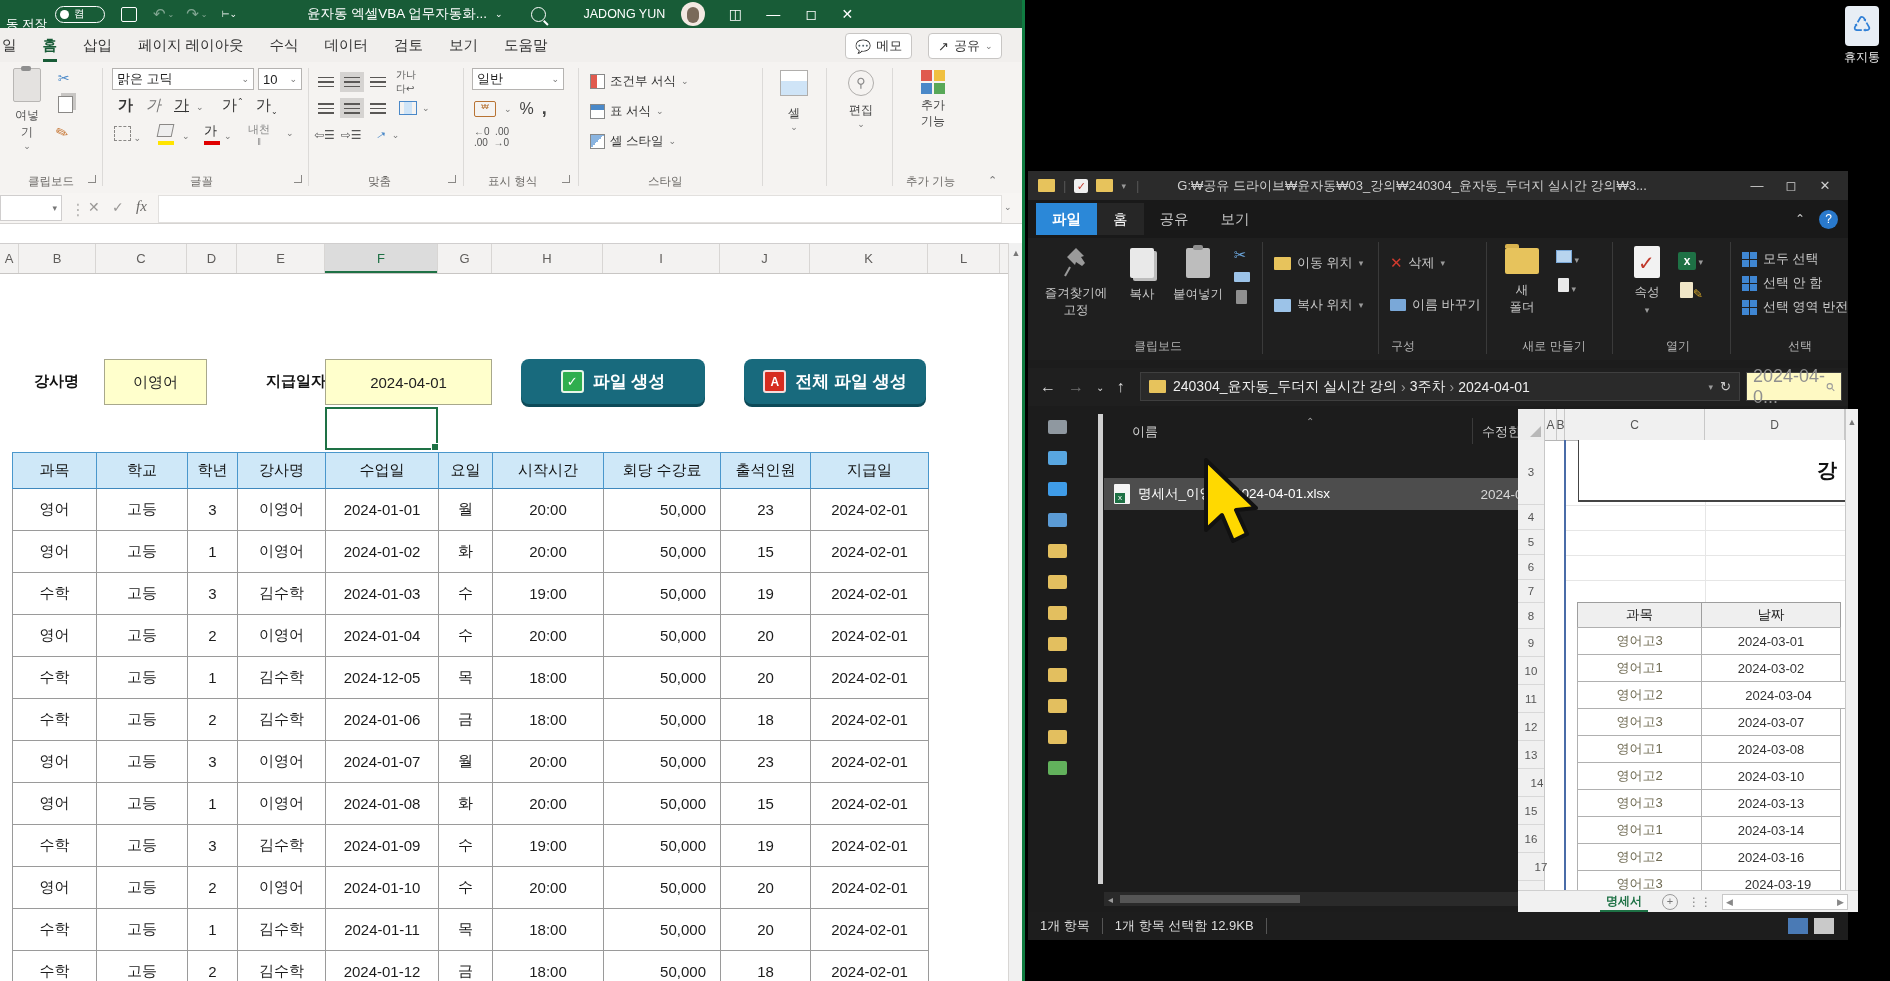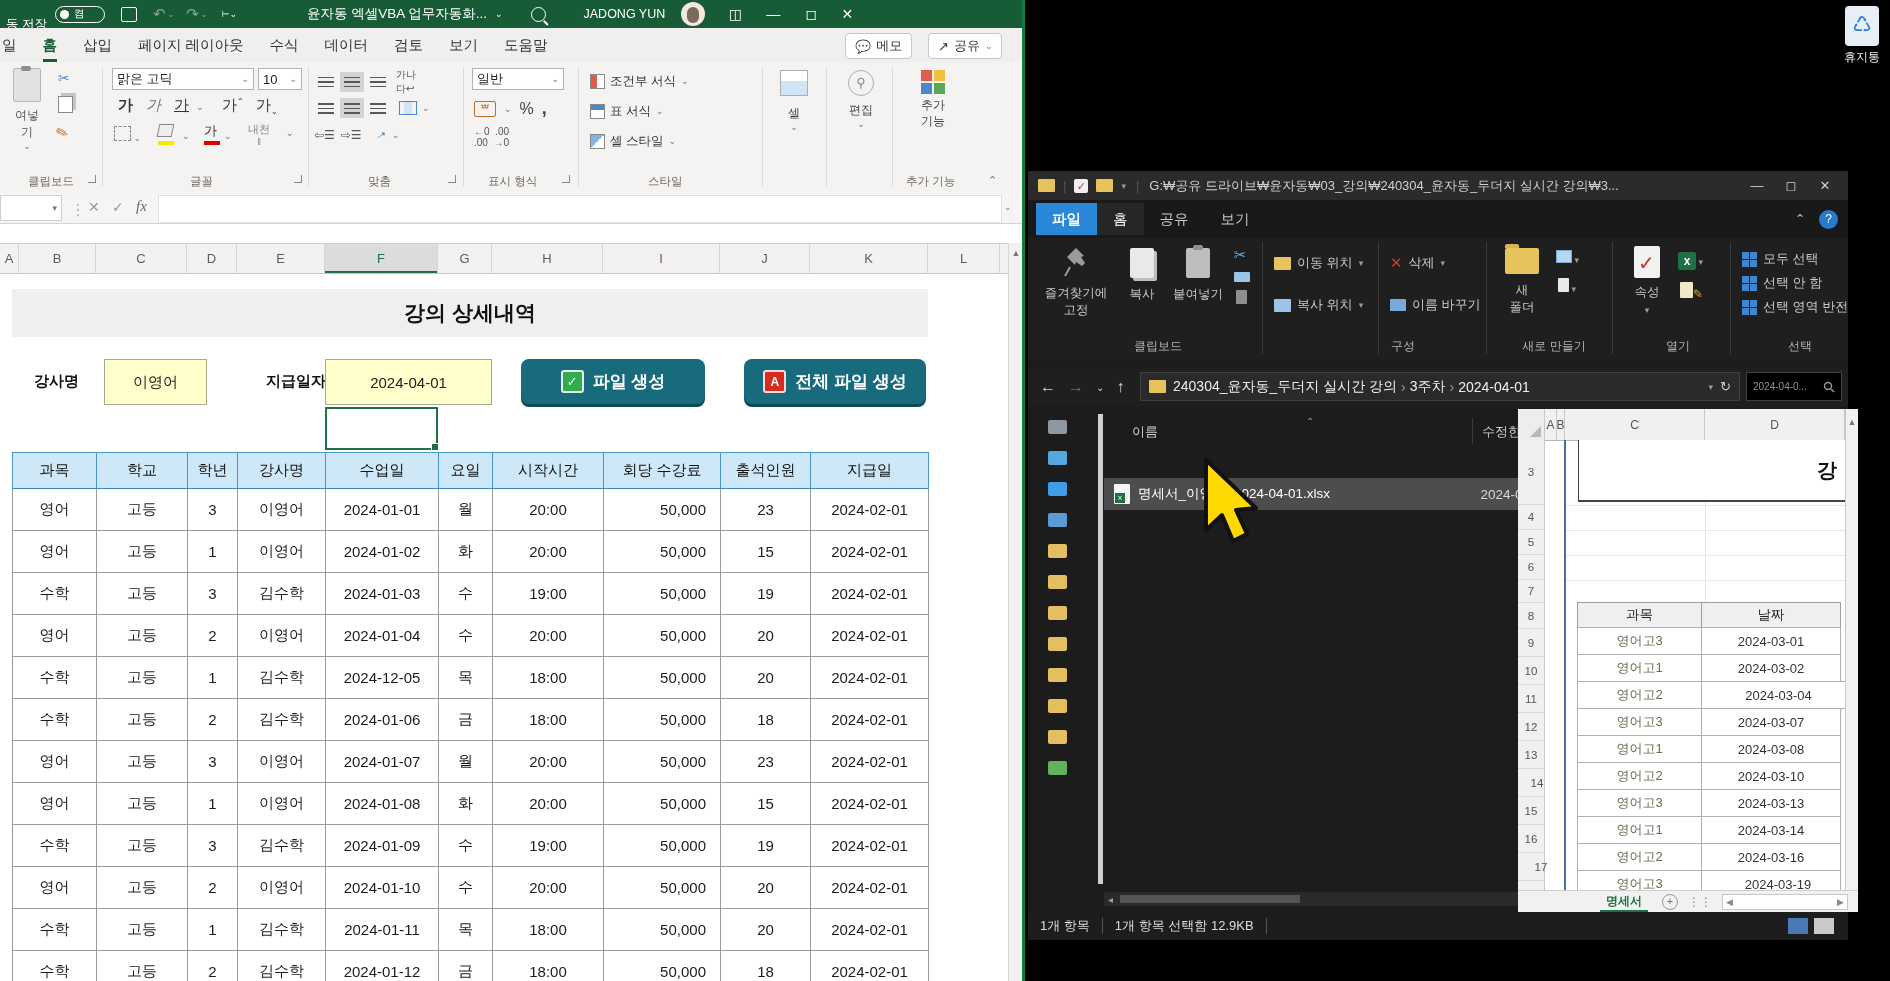--- a/index.html
+++ b/index.html
@@ -87,21 +87,21 @@
   .xlico{width:18px;height:18px;background:#1e7145;border-radius:2px;color:#fff;font-size:12px;font-weight:bold;display:inline-flex;align-items:center;justify-content:center;}
   .selgrid{width:15px;height:15px;display:inline-grid;grid-template-columns:7px 7px;gap:1px;}
   .selgrid span{background:#3f86d2;}
   .smallrow{position:absolute;display:flex;align-items:center;gap:6px;white-space:nowrap;color:#c9c9c9;}
   .redx{color:#d23b2e;font-weight:bold;font-size:15px;}
   #fx-addr{left:0;top:197px;width:820px;height:38px;background:#1f1f1f;}
   .navic{color:#d8d8d8;font-size:16px;margin-right:12px;}
   .navic.dim2{color:#6f6f6f;}
   .addrfield{left:112px;top:4px;width:600px;height:29px;background:#2a2a2a;border:1px solid #3f3f3f;display:flex;align-items:center;padding:0 8px;box-sizing:border-box;color:#eee;font-size:14px;gap:7px;}
   .crumbsep{color:#9a9a9a;margin:0 4px;}
-  .searchbox{left:718px;top:4px;width:96px;height:29px;background:#000000;border:1px solid #3f3f3f;display:flex;align-items:center;justify-content:space-between;padding:0 6px;box-sizing:border-box;color:#8f8f8f;font-size:10px;}
+  .searchbox{left:718px;top:4px;width:96px;height:29px;background:#fef9c3;border:1px solid #3f3f3f;display:flex;align-items:center;justify-content:space-between;padding:0 6px;box-sizing:border-box;color:#8f8f8f;font-size:18px;}
   #fx-list-heads{left:76px;top:243px;width:744px;height:36px;color:#cfcfcf;font-size:13px;}
   .fileheader-sep{position:absolute;width:1px;height:26px;background:#3a3a3a;top:4px;}
   .filerow{left:76px;top:307px;width:442px;height:32px;background:#4d4d4d;display:flex;align-items:center;color:#fff;font-size:13.5px;gap:8px;padding-left:10px;box-sizing:border-box;}
   .xlfile{width:16px;height:20px;background:#f5f5f5;border-radius:1px;position:relative;}
   .xlfile::after{content:"x";position:absolute;left:1px;bottom:1px;width:10px;height:10px;background:#1e7145;color:#fff;font-size:8px;line-height:10px;text-align:center;}
   #fx-sidebar{left:0;top:239px;width:70px;height:414px;}
   .sbico{position:absolute;left:20px;width:19px;height:14px;border-radius:2px;}
   .sb-scroll{position:absolute;left:70px;top:4px;width:5px;height:470px;background:#cfcfcf;}
   #fx-hscroll{left:76px;top:721px;width:442px;height:14px;background:#2a2a2a;display:flex;align-items:center;justify-content:space-between;color:#9a9a9a;font-size:10px;}
   .hthumb{position:absolute;left:16px;top:3px;width:180px;height:8px;background:#555;}
@@ -341,23 +341,20 @@
         <div class="colh" style="width: 111px;">H</div>
         <div class="colh" style="width: 117px;">I</div>
         <div class="colh" style="width: 90px;">J</div>
         <div class="colh" style="width: 118px;">K</div>
         <div class="colh" style="width: 72px;">L</div>
       </div>
     <div id="vscroll" class="abs">
       <div style="text-align:center;color:#777;font-size:9px;padding-top:5px;">▲</div>
     </div>
 
-    <div class="banner abs">
-        <span>강의 상세내역</span>
-      </div>
 
     <div class="abs fieldlabel" style="left:34px;top:372px;">강사명</div>
     <div class="yellowbox abs" style="left:104px;top:359px;width:103px;height:46px;">
         <span>이영어</span>
       </div>
     <div class="abs fieldlabel" style="left:266px;top:372px;">지급일자</div>
     <div class="yellowbox abs" style="left:325px;top:359px;width:167px;height:46px;">
         <span>2024-04-01</span>
       </div>
 
@@ -542,21 +539,21 @@
 
   <div id="fx" class="abs">
 
     <div id="fx-titlebar" class="abs flex">
       <span class="folder-sm qat-ic" style="margin-left:10px;"></span>
       <span style="color:#555;margin-right:8px;">|</span>
       <span class="qat-ic" style="width:14px;height:14px;background:#f0f0f0;border-radius:2px;color:#c0392b;font-size:11px;text-align:center;line-height:14px;">✓</span>
       <span class="folder-sm qat-ic"></span>
       <span style="color:#9a9a9a;font-size:9px;margin-right:10px;">▾</span>
       <span style="color:#555;margin-right:10px;">|</span>
-      <span style="white-space:nowrap;overflow:hidden;max-width:560px;">G:₩공유 드라이브₩윤자동₩03_강의₩240304_윤자동_두더지 실시간 강의₩3...</span>
+      <span style="white-space:nowrap;overflow:hidden;max-width:560px;margin-left:28px;">G:₩공유 드라이브₩윤자동₩03_강의₩240304_윤자동_두더지 실시간 강의₩3...</span>
       <span class="fx-winbtn" style="margin-left:auto;">—</span>
       <span class="fx-winbtn">◻</span>
       <span class="fx-winbtn" style="margin-right:6px;">✕</span>
     </div>
 
     <div id="fx-menubar" class="abs flex">
       <span class="fmenu file" style="margin-left:8px;">파일</span>
       <span class="fmenu active">홈</span>
       <span class="fmenu">공유</span>
       <span class="fmenu">보기</span>

